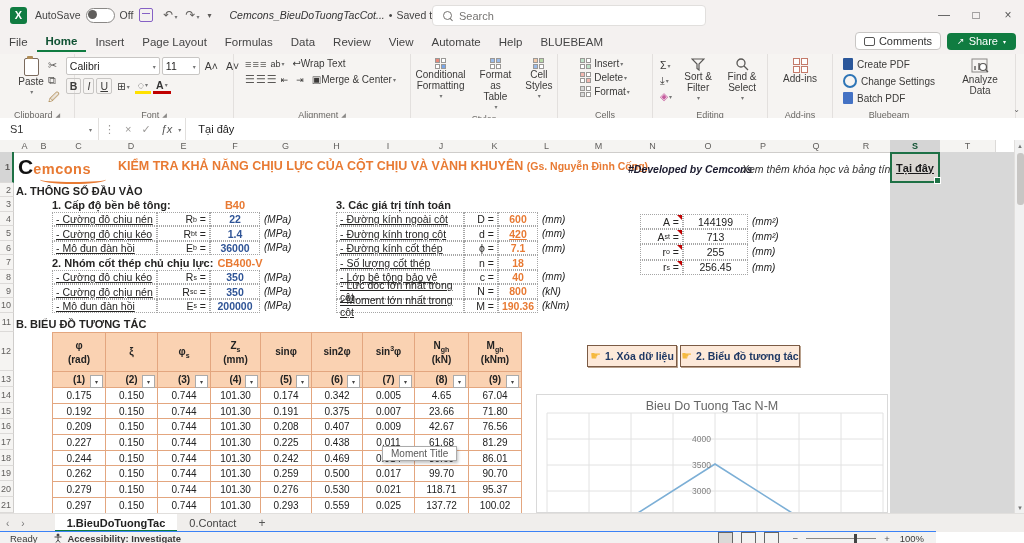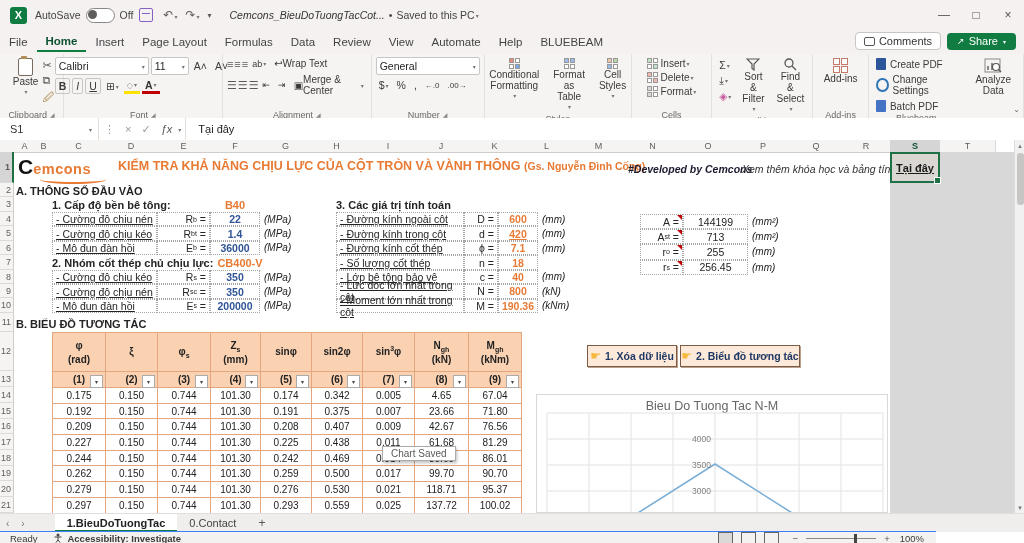--- a/index.html
+++ b/index.html
@@ -142,20 +142,24 @@
       </span>
     <span class="tb-txt">Off</span>
     <span class="floppy"></span>
     <span class="tbtn">↶<span class="drop">▾</span></span>
     <span class="tbtn">↷<span class="drop">▾</span></span>
     <span class="tbtn" style="font-size:8px;">▾</span>
     <span class="tb-txt" style="margin-left:14px;color:#333;font-style:italic;">Cemcons_BieuDoTuongTacCot...</span>
     <span class="tb-txt" style="margin:0 4px;">•</span>
     <span class="tb-txt">Saved to this PC</span>
     <span class="drop">▾</span>
+    <div id="searchbox">
+      <span class="mag"></span>
+      <span>Search</span>
+    </div>
     <div style="position:absolute;right:0;top:0;display:flex;">
       <div class="winbtn">—</div>
       <div class="winbtn">□</div>
       <div class="winbtn">×</div>
     </div>
   </div>
 
   <div id="ribbontabs">
       <span class="rtab">File</span>
       <span class="rtab active">Home</span>
@@ -247,42 +251,20 @@
           <span class="sbtn" style="font-size:9px;">⇥</span>
           <span class="sbtn" style="font-size:10px;">▣ <span>Merge &amp; Center</span><span class="drop">▾</span></span>
         </div>
       </div>
       <div class="glabel">
           <span>Alignment</span>
           <span class="launch">◢</span>
         </div>
     </div>
 
-    <div class="group" style="width:108px;">
-      <div class="gbody" style="flex-direction:column;gap:3px;">
-        <span class="combo" style="width:96px;justify-content:space-between;">
-            <span>General</span>
-            <span class="drop">▾</span>
-          </span>
-        <div class="row">
-          <span class="sbtn">
-              <span>$</span>
-              <span class="drop">▾</span>
-            </span>
-          <span class="sbtn">%</span>
-          <span class="sbtn">,</span>
-          <span class="sbtn" style="font-size:8px;">←.0</span>
-          <span class="sbtn" style="font-size:8px;">.00→</span>
-        </div>
-      </div>
-      <div class="glabel">
-          <span>Number</span>
-          <span class="launch">◢</span>
-        </div>
-    </div>
 
     <div class="group" style="width:138px;">
       <div class="gbody" style="gap:6px;">
         <div class="bigbtn">
           <span class="grid-ic">
               <span style="background:#E8897A;"></span>
               <span></span>
               <span></span>
               <span style="background:#7AA7E8;"></span>
             </span>
@@ -500,21 +482,21 @@
         <div class="rowhead" style="top: 341px; height: 16px;">20</div>
         <div class="rowhead" style="top: 357px; height: 16px;">21</div>
       </div>
     <div id="greyband"></div>
 
     <div class="celltxt" style="left:18px;top:15px;">
       <span id="logo-c">C</span><span id="logo-rest">emcons</span>
       <span id="swoosh"></span>
     </div>
     <div class="celltxt bold orange" style="left:118px;top:19px;font-size:12.5px;">
-      <span>KIỂM TRA KHẢ NĂNG CHỊU LỰC CỦA CỘT TRÒN VÀ VÀNH THÔNG</span>
+      <span>KIỂM TRA KHẢ NĂNG CHỊU LỰC CỦA CỘT CHỊU VÀ VÀNH KHUYÊN</span>
       <span style="font-size:10.5px;">(Gs. Nguyễn Đình Cống)</span>
     </div>
     <div class="celltxt bold it" style="left:628px;top:23px;font-size:10.5px;color:#1a1a2e;">#Developed by Cemcons</div>
     <div class="celltxt it" style="left:742px;top:23px;font-size:10.5px;color:#333;">
       <span>Xem thêm khóa học và bảng tính</span>
       <span style="font-style:normal;">☞</span>
     </div>
     <div id="selcell">
       <span>Tại đây</span>
       <span id="fillhandle"></span>
@@ -868,21 +850,21 @@
         <polyline id="chart-line" fill="none" stroke-width="1.6" points="93.0,123.0 178.0,69.0 263.0,123.0" stroke="#7CAFD6"></polyline>
       </svg>
       <div id="yticks">
           <div class="ytick" style="left: 140px; top: 39px;">4000</div>
           <div class="ytick" style="left: 140px; top: 65px;">3500</div>
           <div class="ytick" style="left: 140px; top: 91px;">3000</div>
           <div class="ytick" style="left: 140px; top: 117px;">2500</div>
         </div>
     </div>
 
-    <div id="ctooltip">Chart Saved</div>
+    <div id="ctooltip">Moment Title</div>
   </div>
 
   <div id="vscroll">
     <div class="varrow">▲</div>
     <div id="vthumb"></div>
     <div class="varrow" style="position:absolute;bottom:0;">▼</div>
   </div>
 
   <div id="tabbar">
     <span class="navarr">‹</span>

